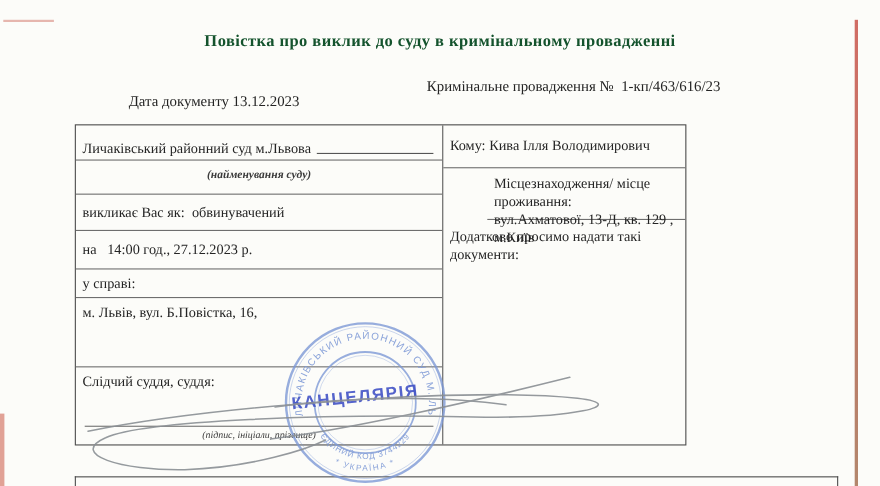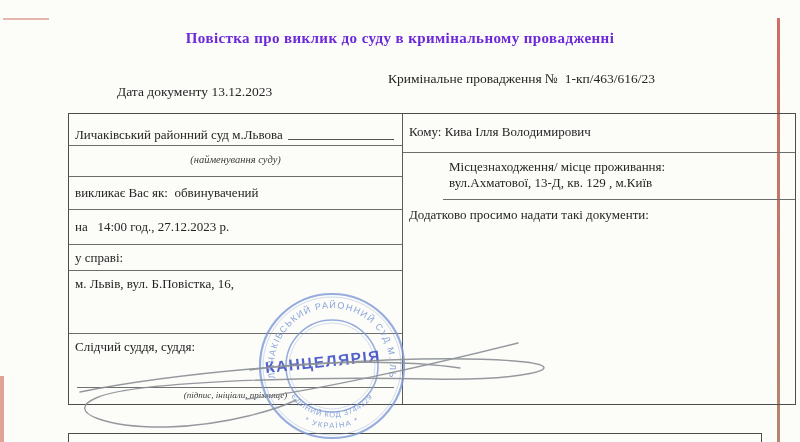--- a/index.html
+++ b/index.html
@@ -6,38 +6,38 @@
   .page {
     position:relative; width:800px; height:442px; margin:0 auto;
     background:#fcfcf9; overflow:hidden;
     font-family:"Liberation Serif", serif; color:#242424;
   }
   .keep-ws { white-space:pre-wrap; }
 
   .doc-title {
     position:absolute; left:0; top:30px; width:100%;
     text-align:center; font-weight:bold; font-size:15px; letter-spacing:.4px;
-    color:#6d28d9;
+    color:#14532d;
   }
   .date-line { position:absolute; left:117px; top:84px; font-size:13.5px; }
   .case-line { position:absolute; left:388px; top:71px; font-size:13.5px; }
 
   .main-table {
-    position:absolute; left:68px; top:113px; width:728px; height:292px;
+    position:absolute; left:68px; top:113px; width:556px; height:292px;
     border:1.5px solid #4c4c4c; box-sizing:border-box; display:flex;
   }
   .col { box-sizing:border-box; position:relative; }
   .col-left  { width:334px; border-right:1.2px solid #5a5a5a; }
   .col-right { flex:1; }
   .cell { box-sizing:border-box; border-bottom:1px solid #6e6e6e; font-size:13px; line-height:1.25; padding:0 6px; position:relative; }
   .cell.last { border-bottom:none; }
 
   .r1 { height:32px; display:flex; align-items:flex-end; padding-bottom:2px; }
   .r1 .fill-line { flex:1; border-bottom:1px solid #555; margin:0 2px 3px 5px; height:1px; }
-  .r2 { height:31px; text-align:center; font-style:italic; font-size:10.5px; color:#3a3a3a; padding-top:7px; }
+  .r2 { height:31px; text-align:center; font-style:italic; font-size:10.5px; color:#3a3a3a; padding-top:7px;font-weight:bold; }
   .r3 { height:33px; padding-top:8px; }
   .r4 { height:35px; padding-top:9px; }
   .r5 { height:26px; padding-top:5px; }
   .r6 { height:63px; padding-top:5px; }
   .r7 { height:70px; padding-top:5px; }
   .judge-name { padding-left:4px; padding-top:2px; }
   .sign-caption {
     position:absolute; left:8px; right:8px; bottom:3px;
     border-top:1px solid #707070; padding-top:2px;
     text-align:center; font-style:italic; font-size:9px; color:#3a3a3a;

